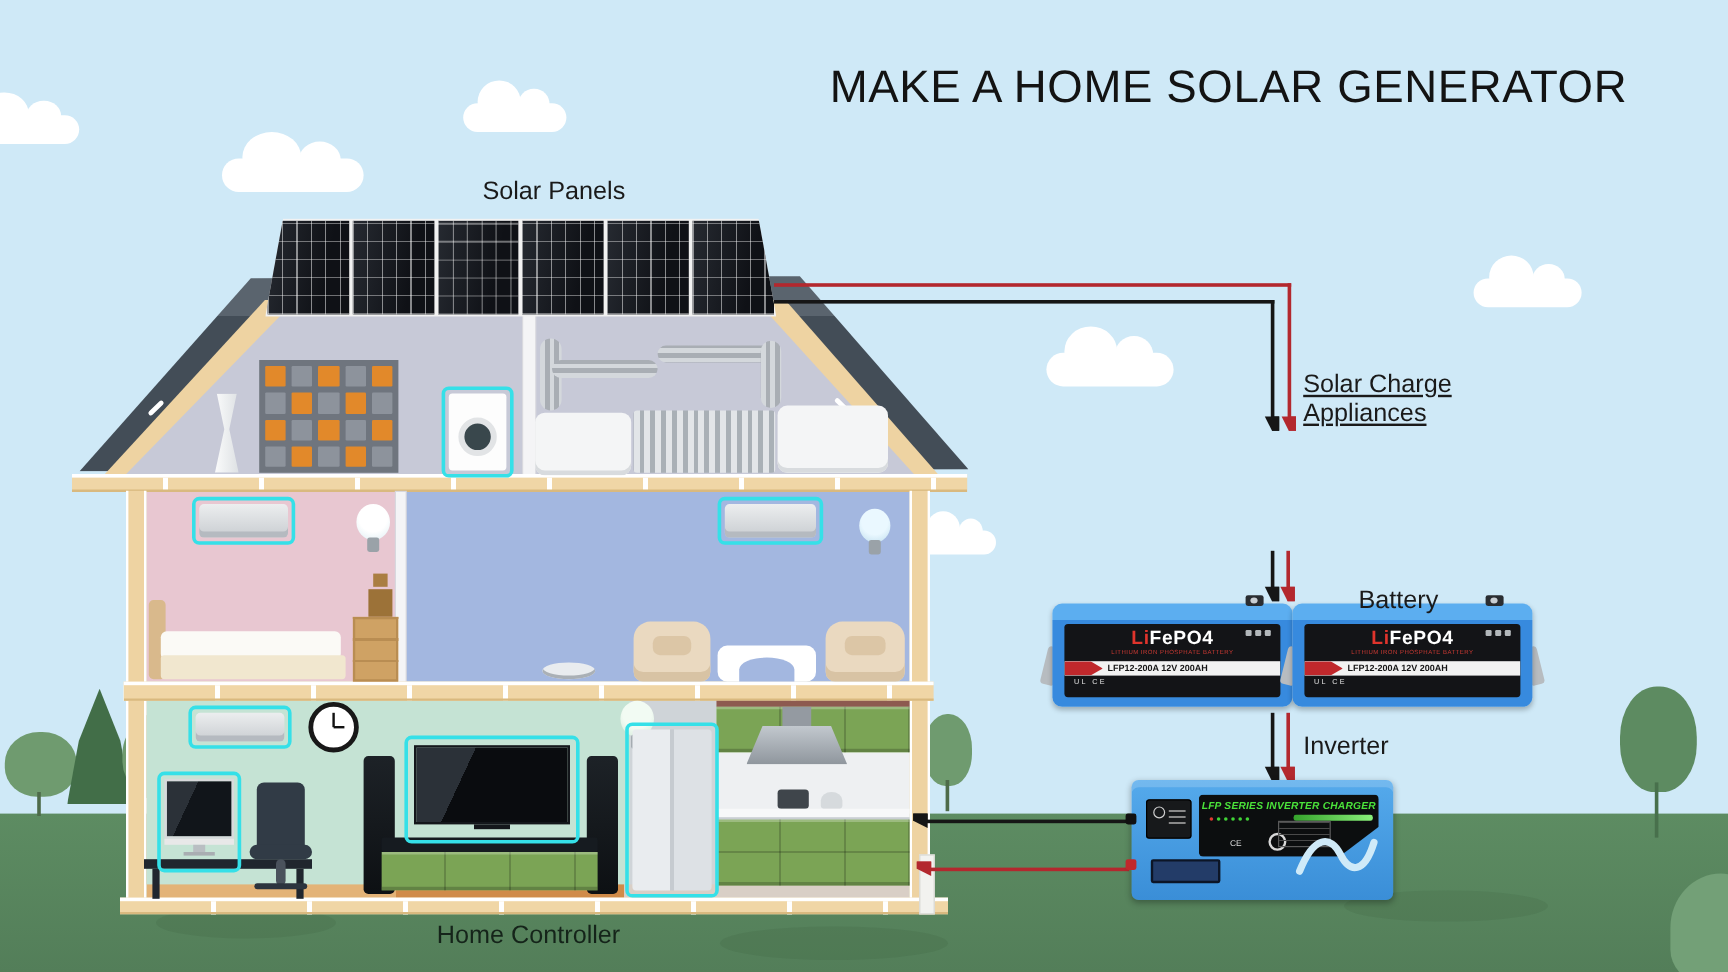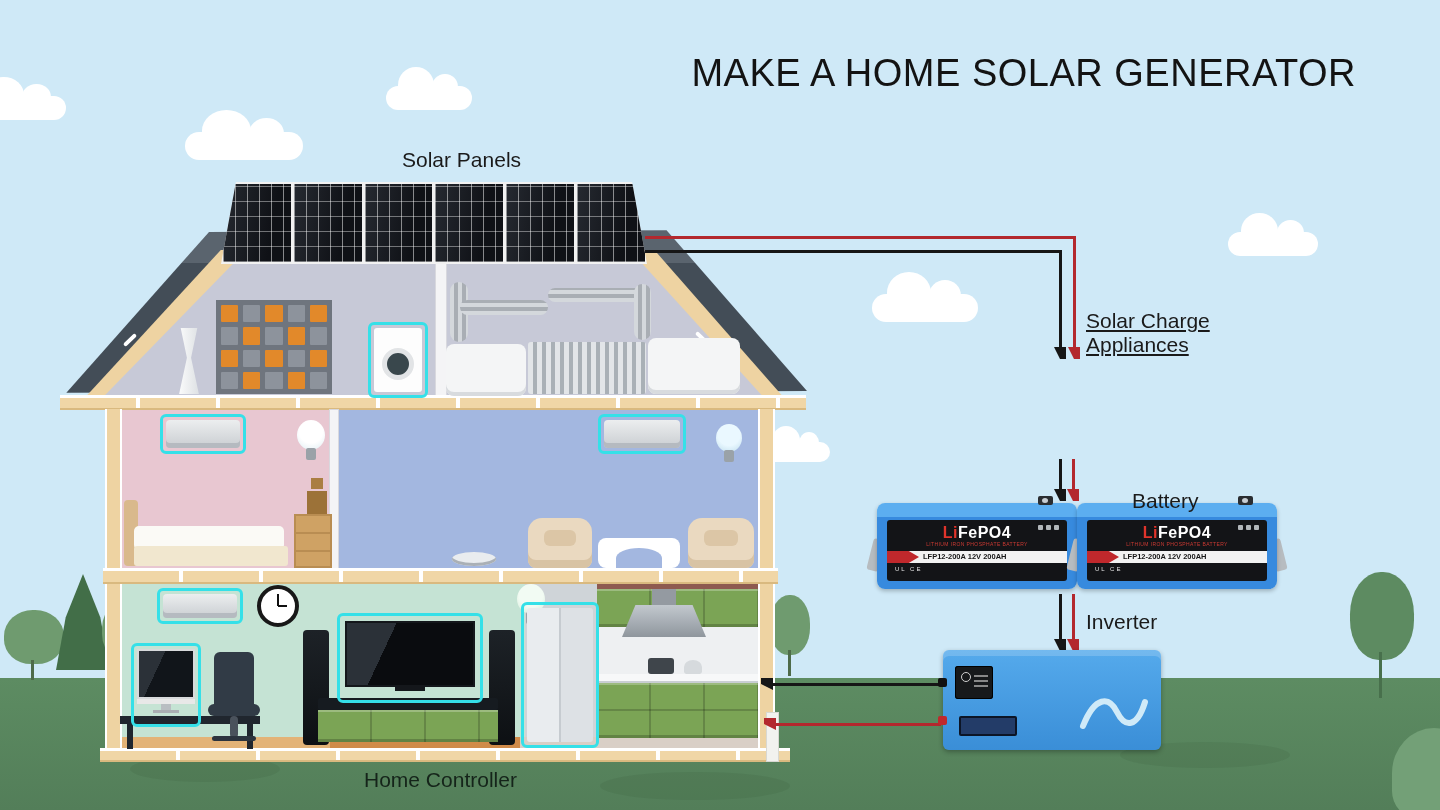--- a/index.html
+++ b/index.html
@@ -426,20 +426,35 @@
         <div class="sub">LITHIUM IRON PHOSPHATE BATTERY</div>
         <div class="strip">LFP12-200A  12V 200AH</div>
         <div class="certs">UL CE</div>
       </div>
     </div>
   </div>
 
   <div id="inverter">
     <div class="body">
       <div class="ctrlbox"></div>
+      <div class="panel">
+        <div class="txt">LFP SERIES INVERTER CHARGER</div>
+        <div class="gbar"></div>
+        <div class="leds">
+            <i></i>
+            <i></i>
+            <i></i>
+            <i></i>
+            <i></i>
+            <i></i>
+          </div>
+        <div class="ce">CE</div>
+        <div class="dial"></div>
+        <div class="spec"></div>
+      </div>
       <div class="lcd"></div>
       <svg width="70" height="44" viewBox="0 0 70 44">
         <path d="M4 34 C 16 4, 30 4, 38 20 C 46 36, 58 36, 66 10" fill="none" stroke="#cfeaf8" stroke-width="6" stroke-linecap="round"></path>
       </svg>
     </div>
     <div class="term b"></div>
     <div class="term r"></div>
   </div>
 
   <div class="lbl" style="left:402px; top:148px;">Solar Panels</div>

